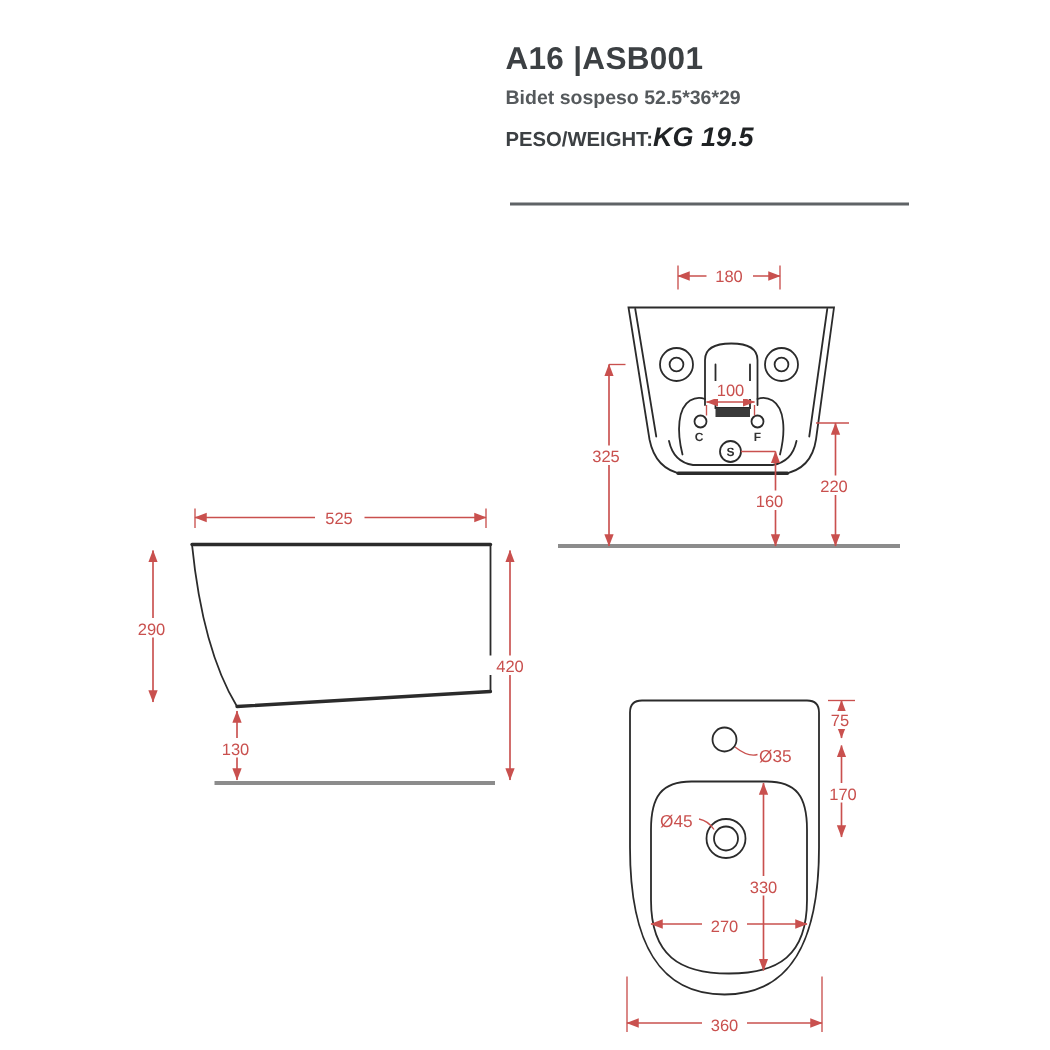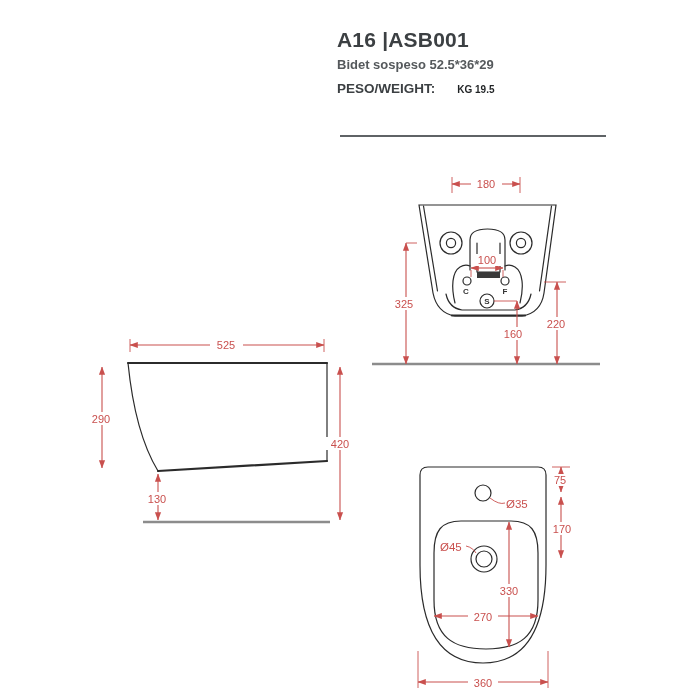--- a/index.html
+++ b/index.html
@@ -12,21 +12,21 @@
 
   
   .hdr{position:absolute;left:337px;top:28px;width:300px;}
   .hdr-title{
     font-size:21px;font-weight:700;color:var(--c-title,#3c4043);
     letter-spacing:.2px;line-height:1.1;
   }
   .hdr-sub1{margin-top:6px;font-size:13px;font-weight:600;color:var(--c-sub,#55595c);}
   .hdr-sub2{margin-top:2px;font-size:13px;font-weight:600;color:var(--c-sub2,#a3a7aa);}
   .hdr-weight{margin-top:9px;font-size:13.5px;font-weight:700;color:var(--c-title,#3c4043);}
-  .hdr-weight .val{margin-left:22px;color:#1f2224;font-size:10px;}
+  .hdr-weight .val{color:#1f2224;font-size:18px;font-style:italic;}
   .divider{
     position:absolute;left:340px;top:135px;width:266px;height:2px;
     background:var(--c-div,#5f6366);
   }
 
   
   svg.draw{position:absolute;left:0;top:0;}
   .ln{stroke:var(--c-line,#2b2b2b);stroke-width:1.2;fill:none;stroke-linecap:round;}
   .ln-thick{stroke:var(--c-line,#2b2b2b);stroke-width:2.2;fill:none;stroke-linecap:round;}
   .floor{stroke:var(--c-floor,#8c8c8c);stroke-width:2.6;fill:none;}

